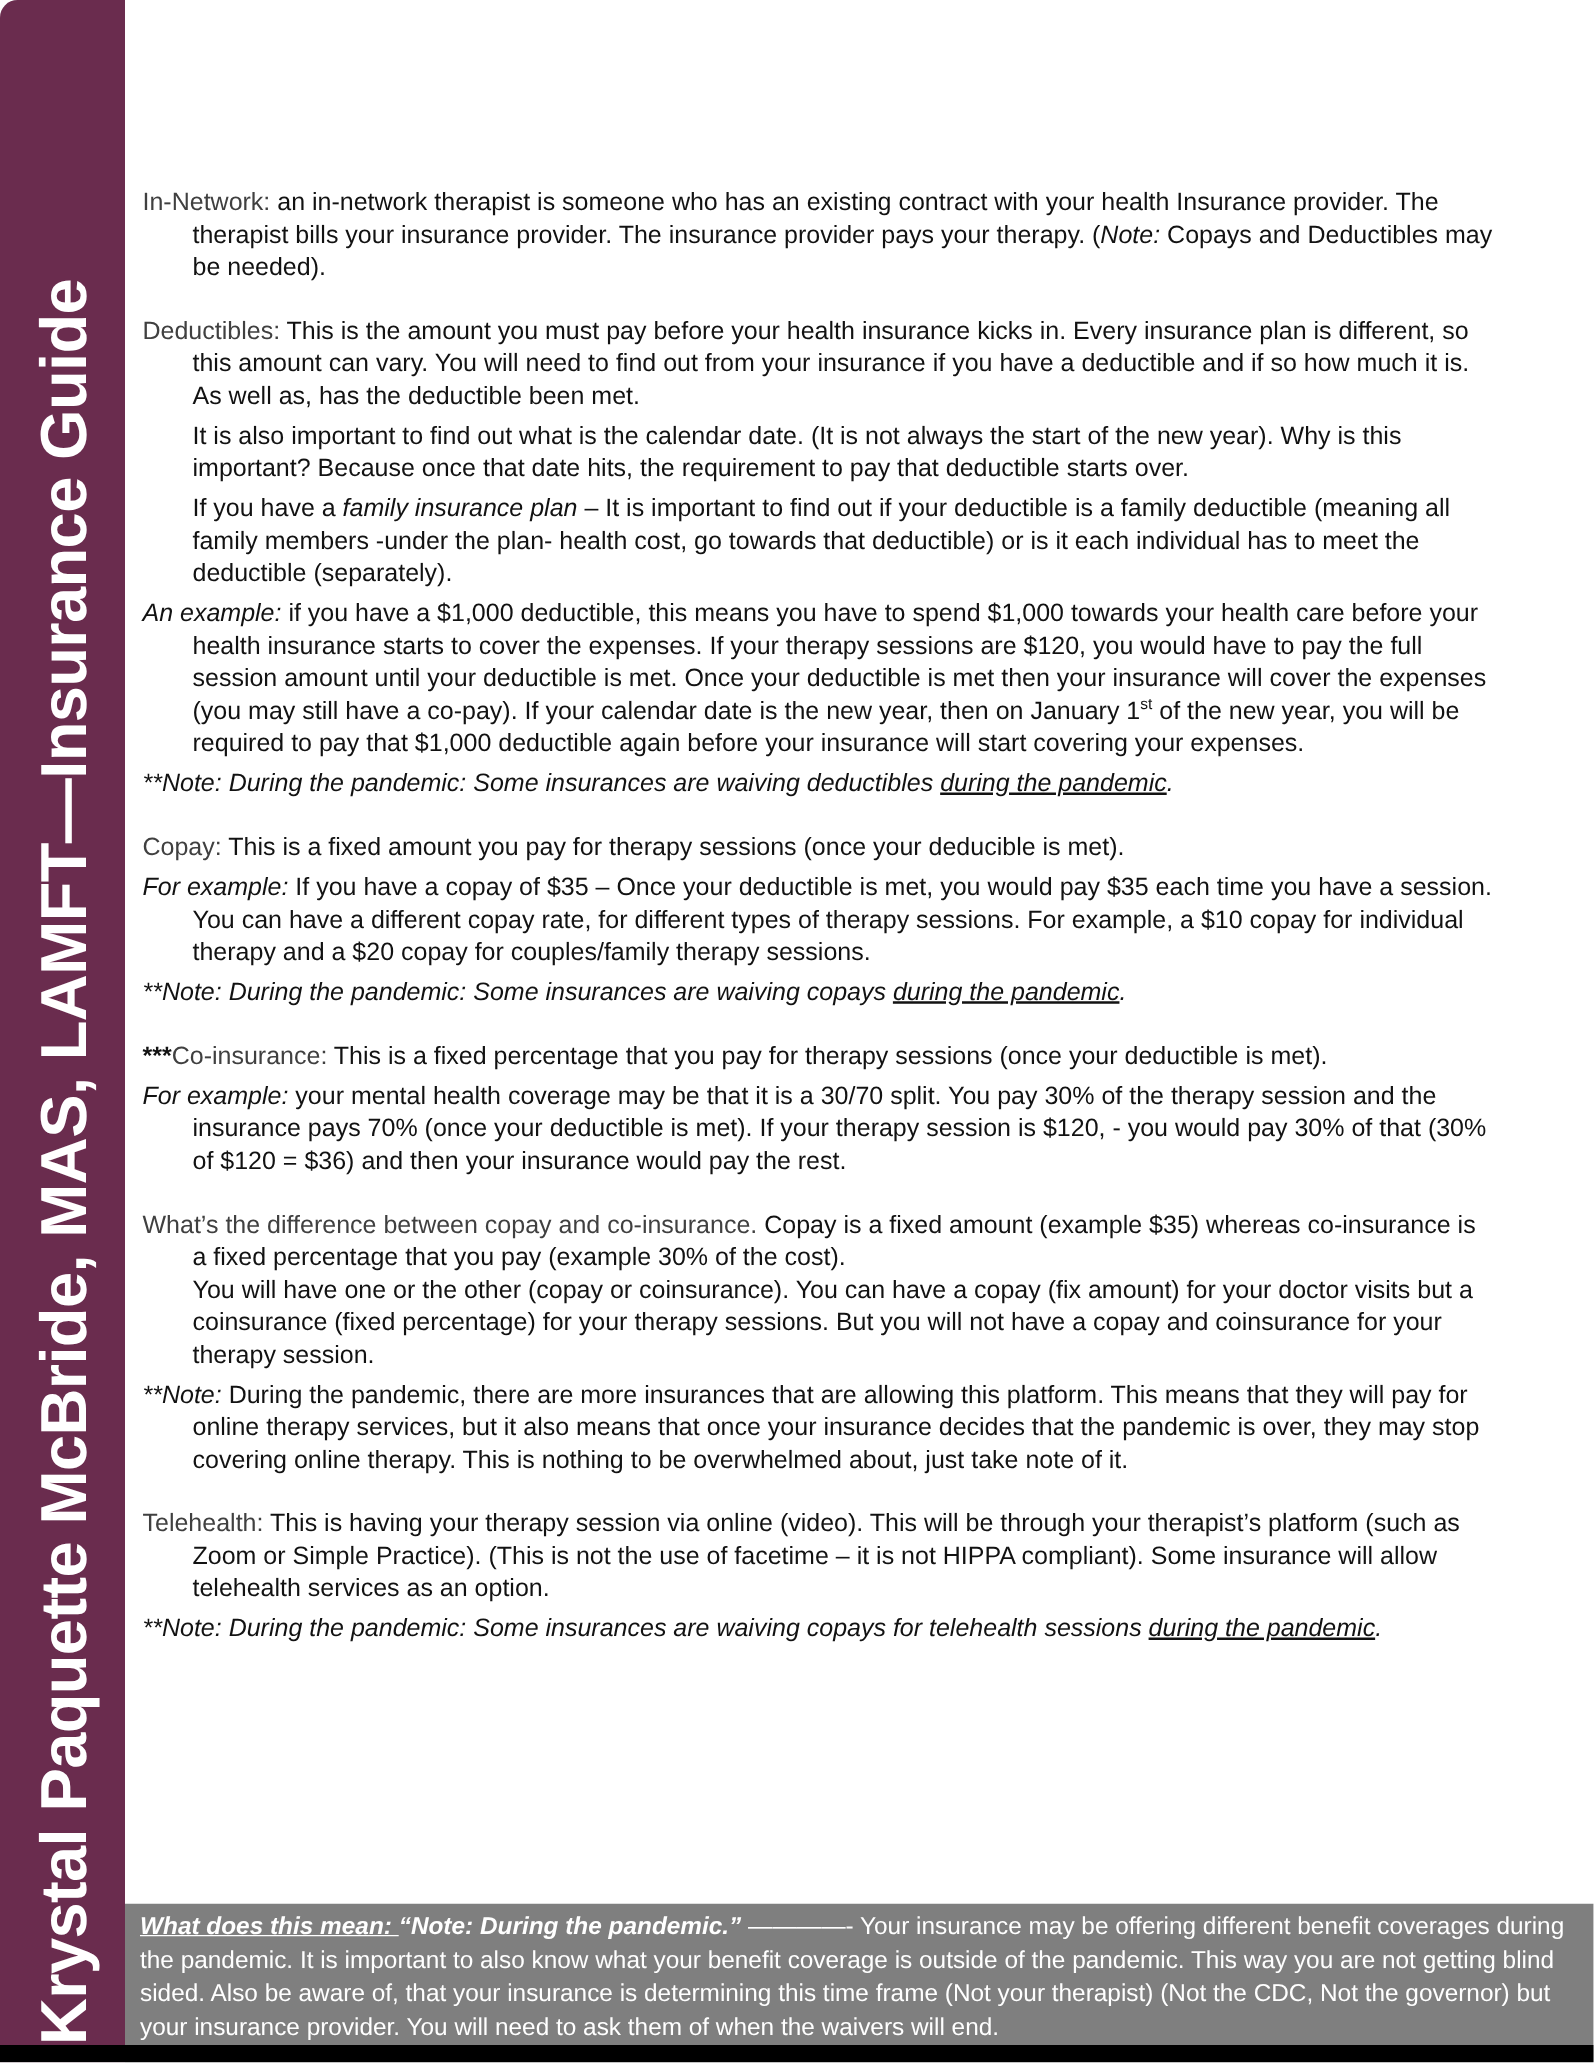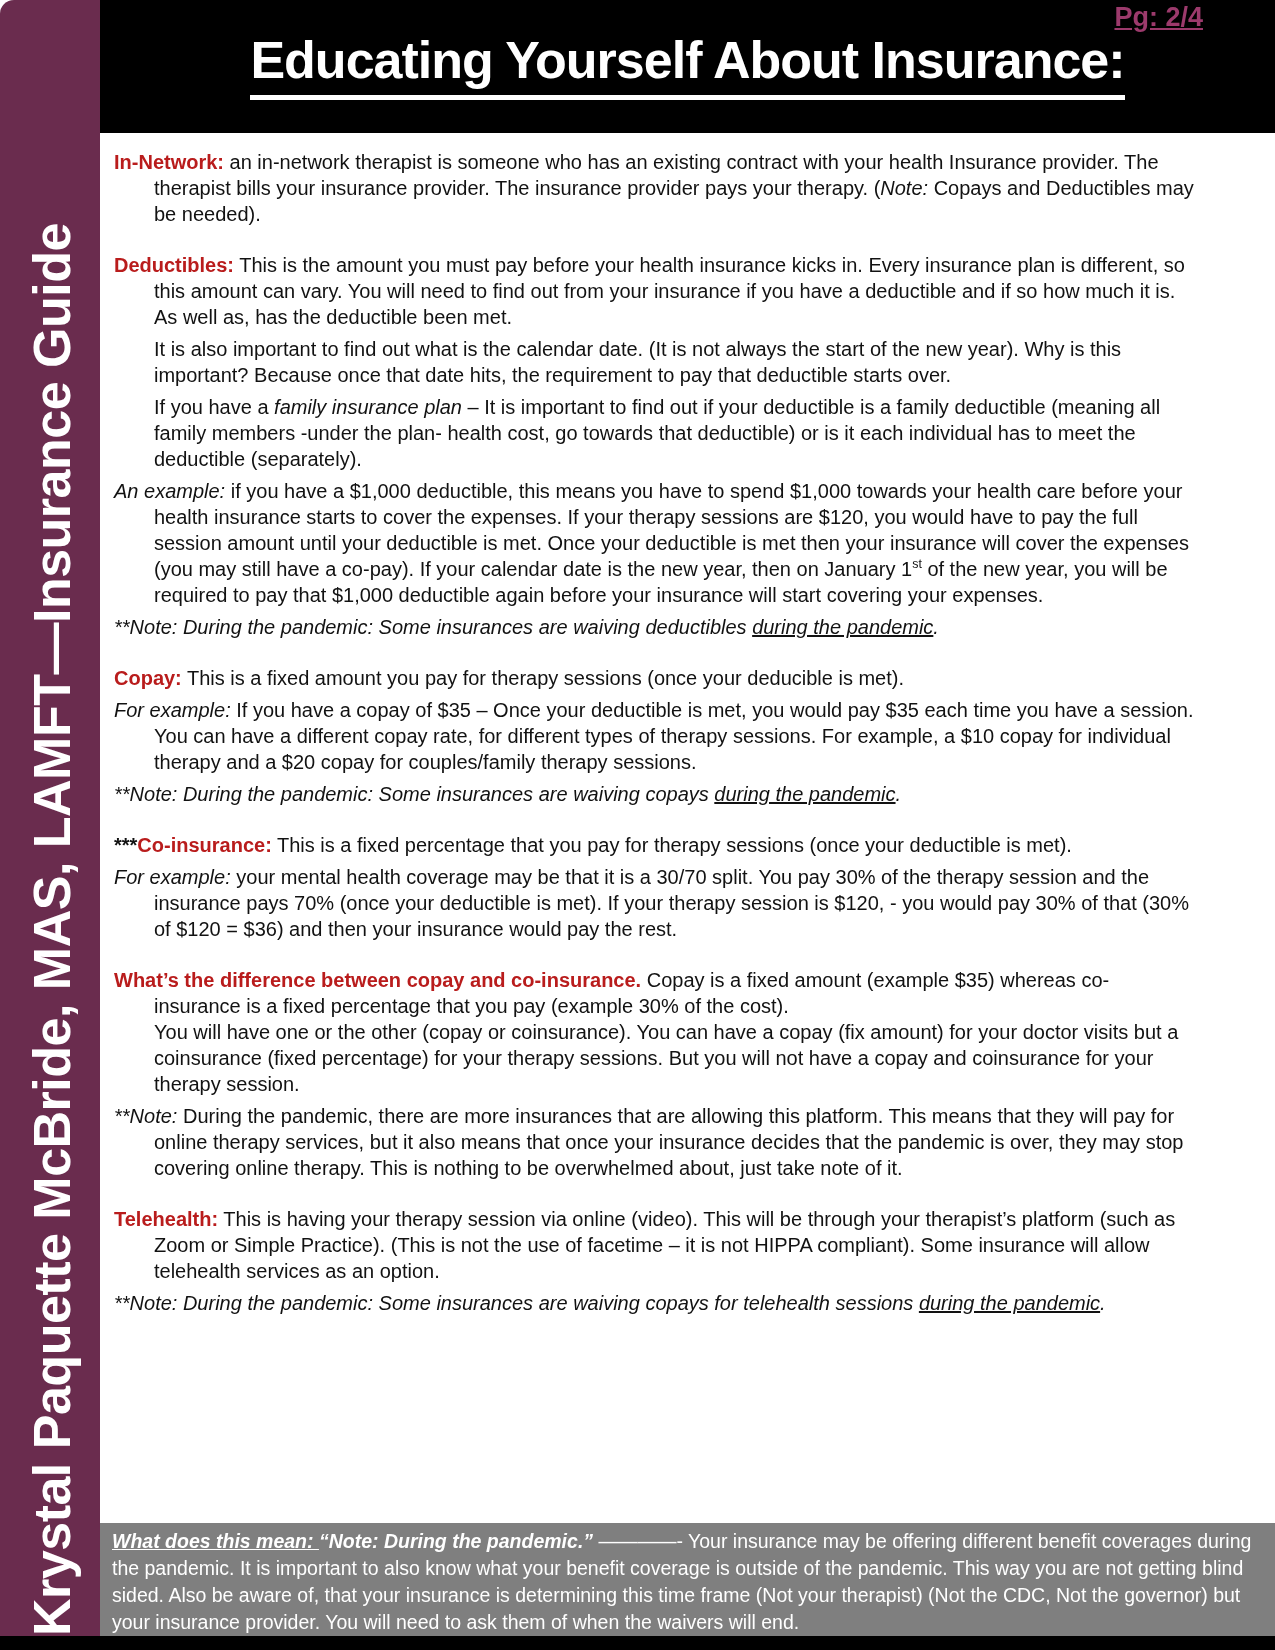--- a/index.html
+++ b/index.html
@@ -21,21 +21,21 @@
            border-bottom:5px solid #ffffff; padding-bottom:5px; }
   .page-num { position:absolute; top:2px; right:72px; color:#9C3A6C; font-weight:700; font-size:27px; text-decoration:underline; }
 
   
   .content { position:absolute; left:100px; top:133px; right:0; padding:10px 80px 0 14px;
              font-size:20px; line-height:26px; color:#121212; }
   .para { padding-left:40px; text-indent:-40px; margin:6px 0; }
   .para.indented { text-indent:0; }
   .para.gap { margin-top:25px; }
 
-  .run-h  { color:#b91c1c; font-weight:700; }
+  .run-h  { color:#404040; font-weight:400; }
   .run-b  { font-weight:700; }
   .run-i  { font-style:italic;margin-top:40px; }
   .run-iu { font-style:italic; text-decoration:underline; }
   .run-biu{ font-weight:700; font-style:italic; text-decoration:underline; }
   .run-bi { font-weight:700; font-style:italic; }
   sup { font-size:0.62em; vertical-align:super; line-height:0; }
 
   
   .footer { position:absolute; left:100px; right:0; top:1523px; height:144px; background:#7F7F7F;
             color:#ffffff; font-size:19.5px; line-height:27px; padding:5px 12px; overflow:hidden; }
@@ -45,24 +45,20 @@
 </style>
 </head>
 <body>
 
 <div class="page">
 
   <div class="sidebar">
     <div class="sidebar-text">Krystal Paquette McBride, MAS, LAMFT—Insurance Guide</div>
   </div>
 
-  <div class="header">
-    <div class="page-num">Pg: 2/4</div>
-    <h1 class="title">Educating Yourself About Insurance:</h1>
-  </div>
 
   <div class="content" id="content">
       <div class="para"><span class="run-h">In-Network:</span><span> an in-network therapist is someone who has an existing contract with your health Insurance provider. The therapist bills your insurance provider. The insurance provider pays your therapy. (</span><span class="run-i">Note:</span><span> Copays and Deductibles may be needed).</span></div>
       <div class="para gap"><span class="run-h">Deductibles:</span><span> This is the amount you must pay before your health insurance kicks in. Every insurance plan is different, so this amount can vary. You will need to find out from your insurance if you have a deductible and if so how much it is. As well as, has the deductible been met.</span></div>
       <div class="para indented"><span>It is also important to find out what is the calendar date. (It is not always the start of the new year). Why is this important? Because once that date hits, the requirement to pay that deductible starts over.</span></div>
       <div class="para indented"><span>If you have a </span><span class="run-i">family insurance plan</span><span> – It is important to find out if your deductible is a family deductible (meaning all family members -under the plan- health cost, go towards that deductible) or is it each individual has to meet the deductible (separately).</span></div>
       <div class="para"><span class="run-i">An example:</span><span> if you have a $1,000 deductible, this means you have to spend $1,000 towards your health care before your health insurance starts to cover the expenses. If your therapy sessions are $120, you would have to pay the full session amount until your deductible is met. Once your deductible is met then your insurance will cover the expenses (you may still have a co-pay). If your calendar date is the new year, then on January 1</span><sup>st</sup><span> of the new year, you will be required to pay that $1,000 deductible again before your insurance will start covering your expenses.</span></div>
       <div class="para"><span class="run-i">**Note: During the pandemic: Some insurances are waiving deductibles </span><span class="run-iu">during the pandemic</span><span class="run-i">.</span></div>
       <div class="para gap"><span class="run-h">Copay:</span><span> This is a fixed amount you pay for therapy sessions (once your deducible is met).</span></div>
       <div class="para"><span class="run-i">For example:</span><span> If you have a copay of $35 – Once your deductible is met, you would pay $35 each time you have a session.</span><br><span>You can have a different copay rate, for different types of therapy sessions. For example, a $10 copay for individual therapy and a $20 copay for couples/family therapy sessions.</span></div>

